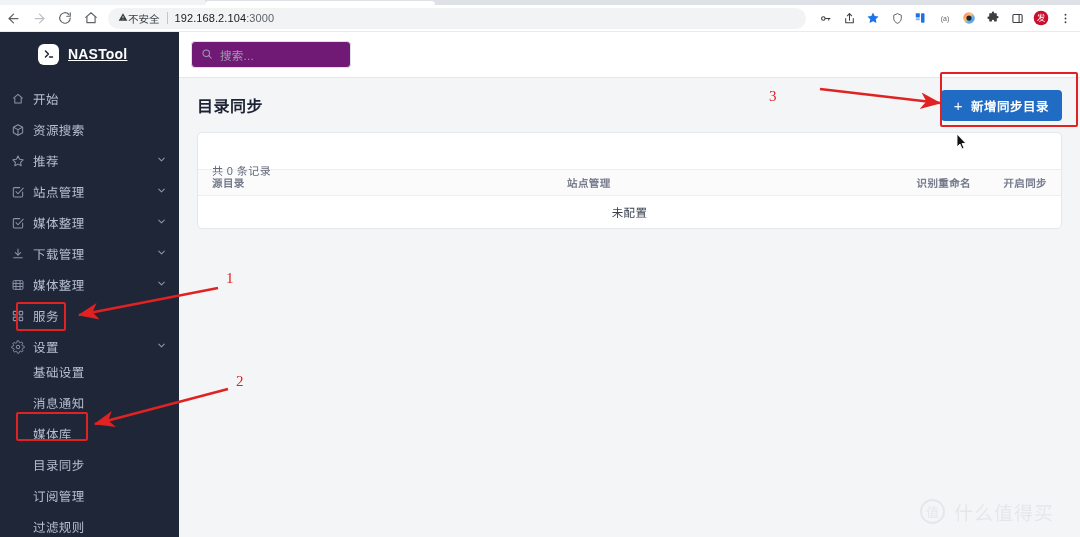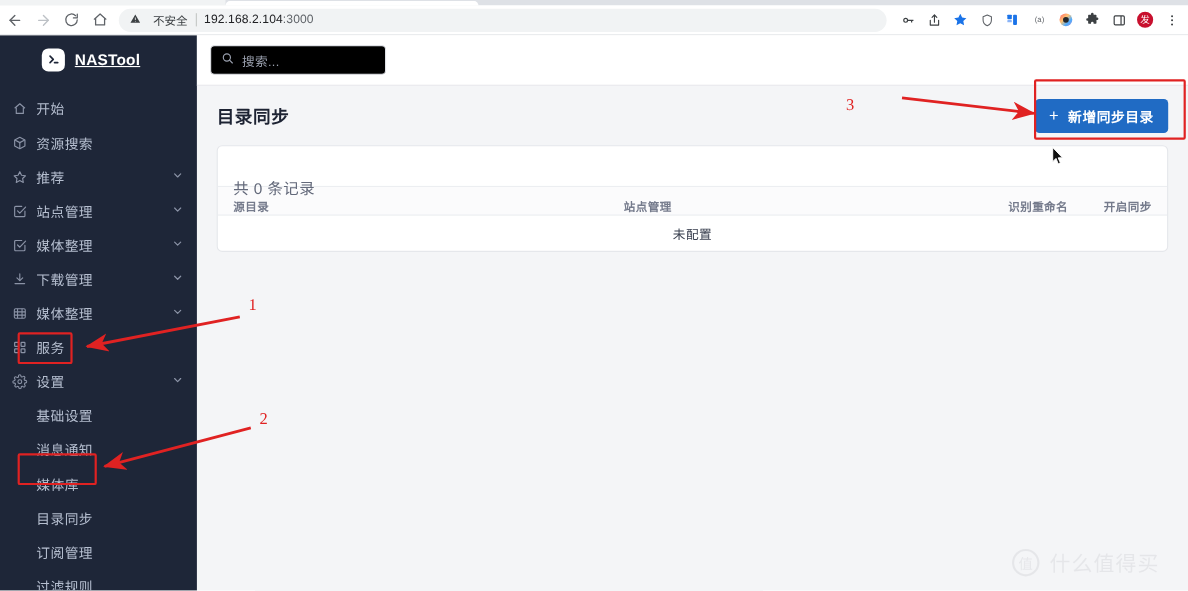--- a/index.html
+++ b/index.html
@@ -41,21 +41,21 @@
   .nav-btn.disabled { color: #bdc1c6; }
   .nav-btn svg { display: block; }
 
   .omnibox {
     flex: 1 1 auto; height: 21px; margin: 0 8px 0 4px;
     background: #f1f3f4; border-radius: 11px;
     display: flex; align-items: center; padding: 0 10px;
     max-width: 740px;
   }
   .omni-warn {
-    display: flex; align-items: center; gap: 11px;
+    display: flex; align-items: center; gap: 0;
     font-size: 10.5px; color: #3c4043; white-space: nowrap;
   }
   .omni-sep { width: 1px; height: 12px; background: #c4c7c5; margin: 0 7px; }
   .omni-url { font-size: 11px; color: #202124; white-space: nowrap; letter-spacing: .1px; }
   .omni-url .port { color: #5f6368; }
 
   .tb-actions { display: flex; align-items: center; gap: 2px; padding-right: 4px; flex: none; }
   .tb-ico {
     width: 22px; height: 22px; display: flex; align-items: center; justify-content: center;
     border-radius: 50%;
@@ -86,40 +86,40 @@
   .nav-item {
     position: relative;
     height: 31px; display: flex; align-items: center;
     padding-left: 11px; padding-right: 12px;
     color: #b6bfd0; font-size: 12.5px;
   }
   .nav-item .ico { width: 22px; flex: none; display: flex; align-items: center; color: #8b93a6; }
   .nav-item .lbl { flex: 1 1 auto; letter-spacing: .4px; }
   .nav-item .chev { flex: none; color: #8b93a6; }
   .nav-sub {
-    height: 31px; display: flex; align-items: center;
+    height: 31px; display: flex; 
     padding-left: 33px; color: #b6bfd0; font-size: 12.5px; letter-spacing: .4px;
   }
   .hl-box {
     position: absolute; border: 2px solid #e02222; border-radius: 2px;
     pointer-events: none;
   }
 
   
   .main {
     position: absolute; top: 0; left: 179px; width: 901px; height: 505px;
   }
   .appbar {
     height: 46px; background: #fff; border-bottom: 1px solid #e6e7eb;
     display: flex; align-items: center; padding: 0 13px 0 12px;
   }
   .search-box {
     width: 160px; height: 27px; border: 1px solid #dfe1e6; border-radius: 4px;
     display: flex; align-items: center; gap: 7px; padding: 0 9px;
-    background: #000000;
+    background: #701a75;
   }
   .search-box .ph { font-size: 11.5px; color: #9aa0ae; letter-spacing: .3px; }
   .appbar-right { margin-left: auto; display: flex; align-items: center; gap: 13px; }
   .src-btn {
     height: 27px; border: 1px solid #dfe1e6; border-radius: 4px; background: #fff;
     display: flex; align-items: center; gap: 6px; padding: 0 11px;
     font-size: 11.5px; color: #24292f; font-weight: bold;
   }
   .moon-btn { color: #4b5160; display: flex; align-items: center; }
   .user-chip { display: flex; align-items: center; gap: 7px; }
@@ -141,25 +141,25 @@
     display: flex; align-items: center; gap: 8px; letter-spacing: .5px;
     font-family: inherit;
   }
   .btn-primary .plus { font-size: 15px; font-weight: normal; line-height: 1; }
 
   .card {
     background: #fff; border: 1px solid #e5e7eb; border-radius: 5px;
     overflow: hidden; margin: 0 6px;
   }
   .card-head { height: 36px; display: flex; align-items: center; padding: 0 14px; }
-  .card-head .count { font-size: 14px; color: #63697a; letter-spacing: .4px; margin-top: 38px; }
+  .card-head .count { font-size: 11px; color: #63697a; letter-spacing: .4px; margin-top: 38px; }
   .tbl-head {
     height: 27px; background: #fbfbfc;
     border-top: 1px solid #eceef1; border-bottom: 1px solid #eceef1;
-    display: flex; align-items: flex-end; padding: 0 14px;
+    display: flex; align-items: center; padding: 0 14px;
     font-size: 10.5px; color: #757b8c; font-weight: bold; letter-spacing: .4px;
   }
   .tbl-head .c1 { width: 355px; }
   .tbl-head .c2 { flex: 1 1 auto; }
   .tbl-head .c3 { width: 72px; text-align: right; }
   .tbl-head .c4 { width: 76px; text-align: right; }
   .tbl-empty {
     height: 32px; display: flex; align-items: center; justify-content: center;
     font-size: 11.5px; color: #3a4050; letter-spacing: .4px;
   }

